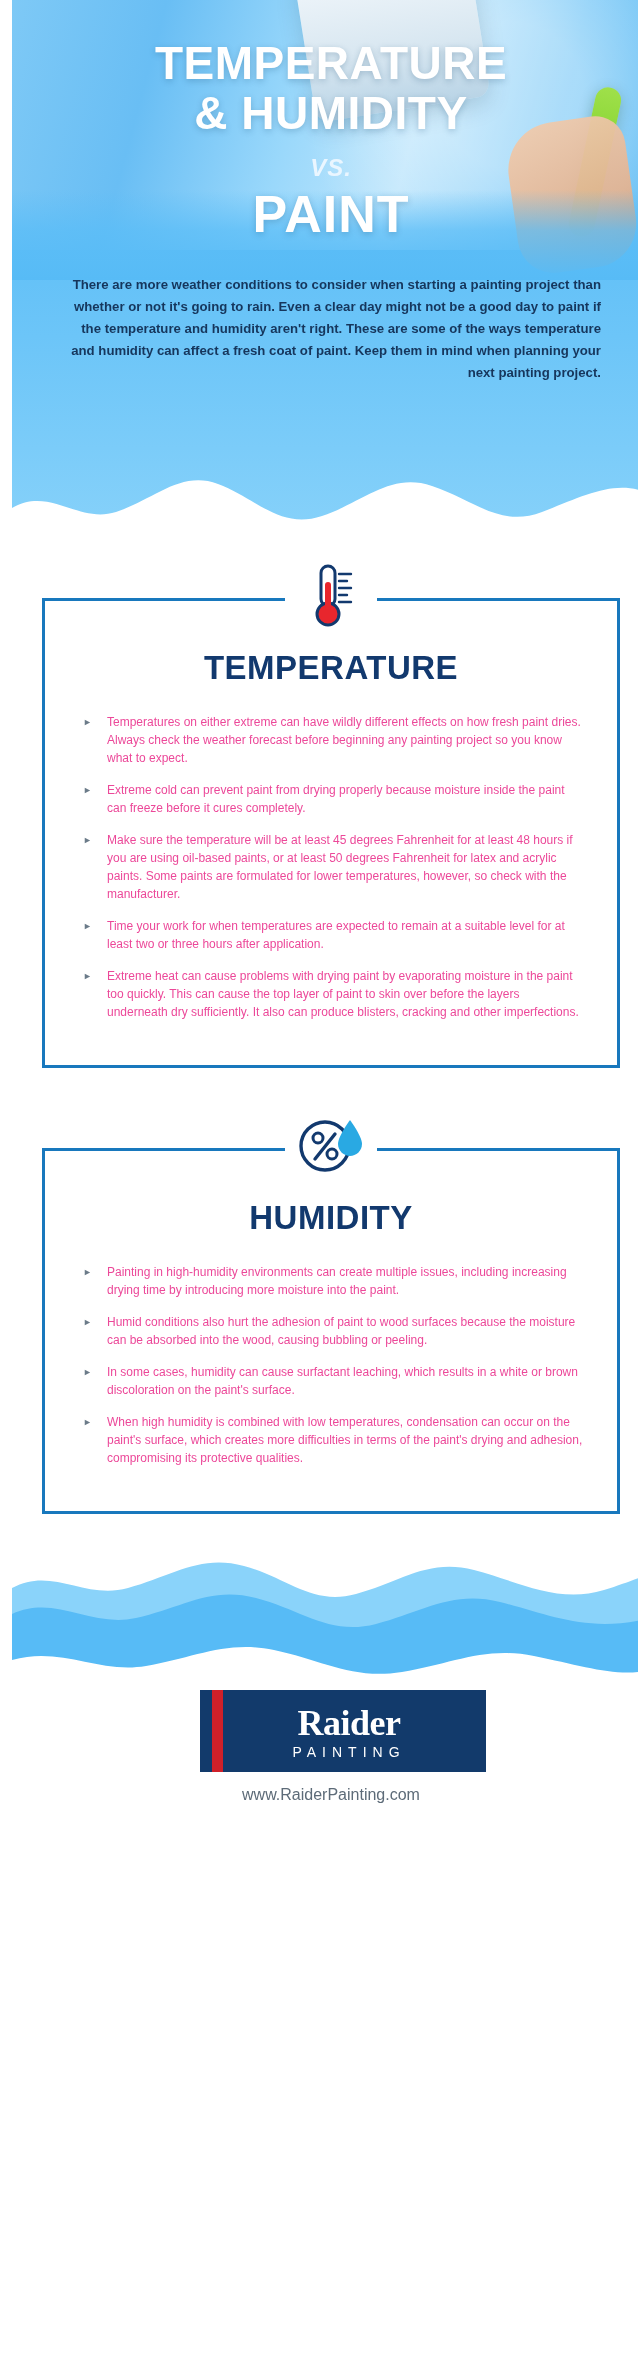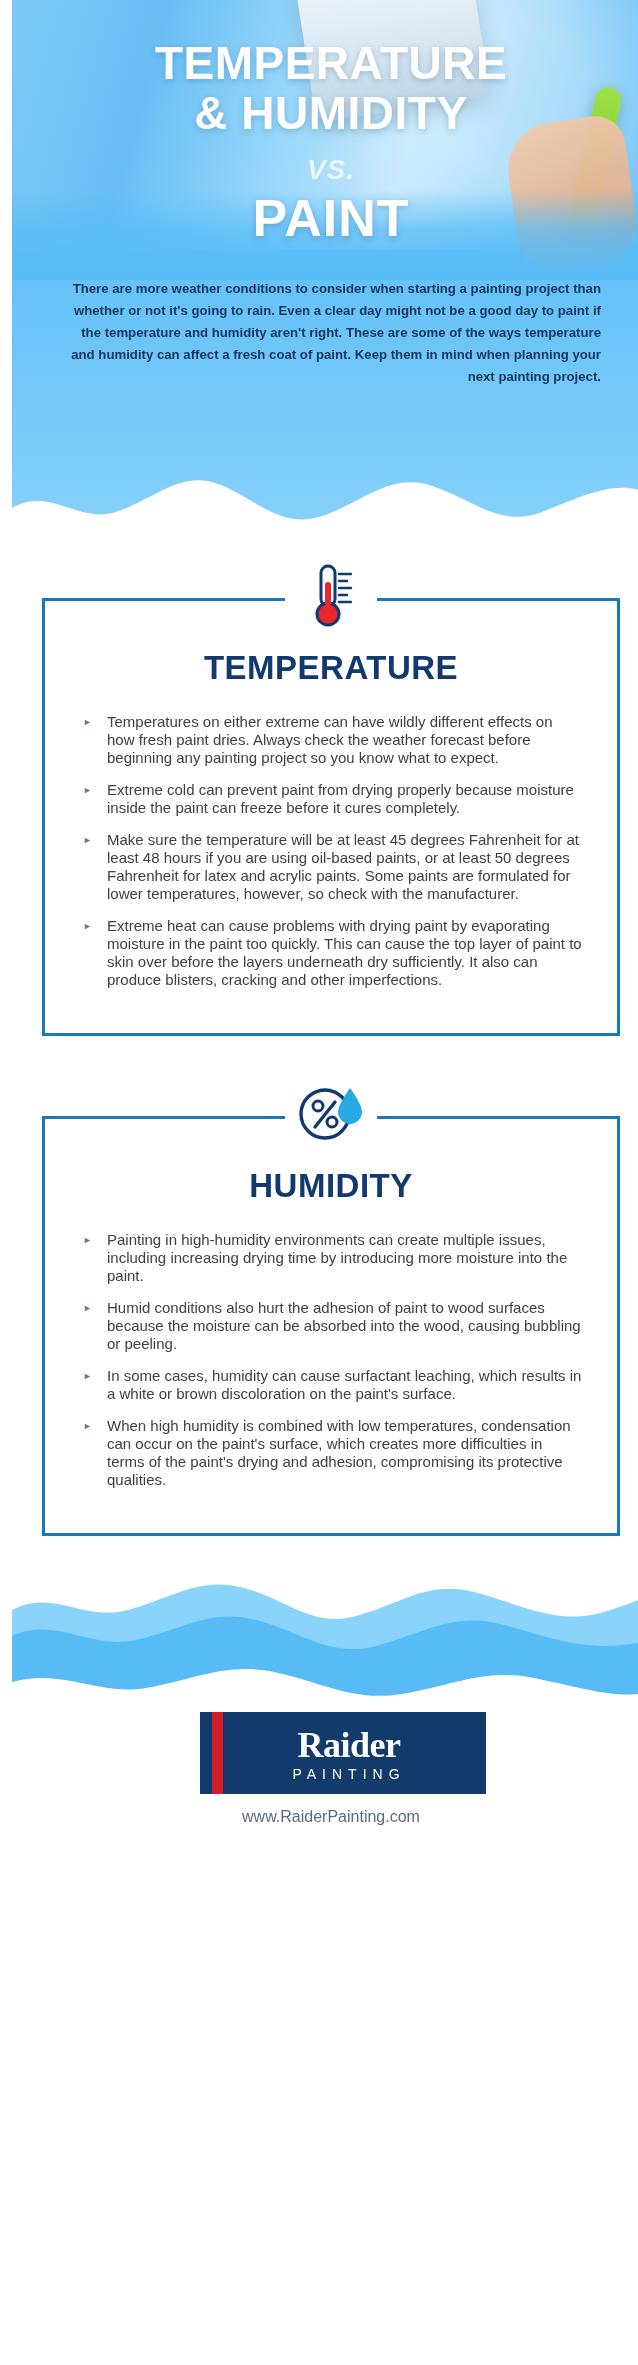--- a/index.html
+++ b/index.html
@@ -86,21 +86,21 @@
     color: #ffffff;
     font-size: 46px;
     line-height: 50px;
     font-weight: bold;
     letter-spacing: 0.5px;
     text-shadow: 0 2px 6px rgba(20,70,110,0.25);
   }
   .vs {
     margin: 16px 0 8px 0;
     color: #eaf6ff;
-    font-size: 28px;
+    font-size: 24px;
     font-style: italic;
     font-weight: bold;
     letter-spacing: 1px;
   }
   h2.subtitle {
     margin: 0;
     color: #ffffff;
     font-size: 52px;
     line-height: 48px;
     font-weight: bold;
@@ -160,22 +160,22 @@
     letter-spacing: 0.5px;
   }
   ul.bullets {
     margin: 0;
     padding: 0;
     list-style: none;
   }
   ul.bullets li {
     position: relative;
     padding: 0 0 14px 28px;
-    color: #404040;
-    font-size: 15px;
+    color: #ec4899;
+    font-size: 12px;
     line-height: 18px;
   }
   ul.bullets li:before {
     content: "►";
     position: absolute;
     left: 4px;
     top: 0px;
     color: #6b7b89;
     font-size: 9px;
     line-height: 18px;
@@ -278,20 +278,21 @@
         </svg>
       </div>
     </div>
 
     <div class="card">
       <h3 class="card-title">TEMPERATURE</h3>
       <ul class="bullets">
         <li>Temperatures on either extreme can have wildly different effects on how fresh paint dries. Always check the weather forecast before beginning any painting project so you know what to expect.</li>
         <li>Extreme cold can prevent paint from drying properly because moisture inside the paint can freeze before it cures completely.</li>
         <li>Make sure the temperature will be at least 45 degrees Fahrenheit for at least 48 hours if you are using oil-based paints, or at least 50 degrees Fahrenheit for latex and acrylic paints. Some paints are formulated for lower temperatures, however, so check with the manufacturer.</li>
+        <li>Time your work for when temperatures are expected to remain at a suitable level for at least two or three hours after application.</li>
         <li>Extreme heat can cause problems with drying paint by evaporating moisture in the paint too quickly. This can cause the top layer of paint to skin over before the layers underneath dry sufficiently. It also can produce blisters, cracking and other imperfections.</li>
       </ul>
     </div>
   </div>
 
   <div class="section" style="margin-top:42px;">
     <div class="icon-wrap">
       <div class="icon-badge">
         <svg width="78" height="72" viewBox="0 0 78 72">
           <circle cx="33" cy="36" r="24" fill="none" stroke="#12396e" stroke-width="3.4"></circle>

